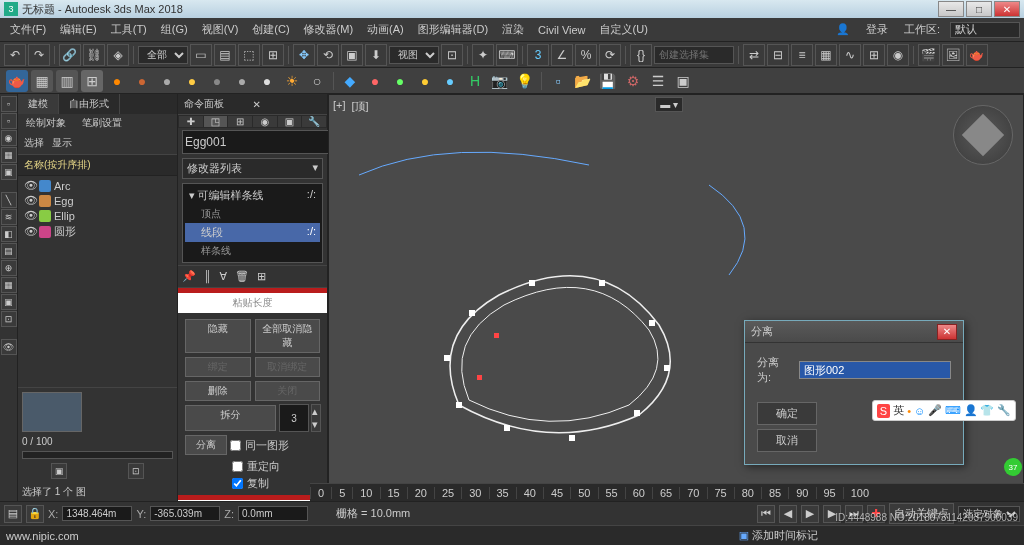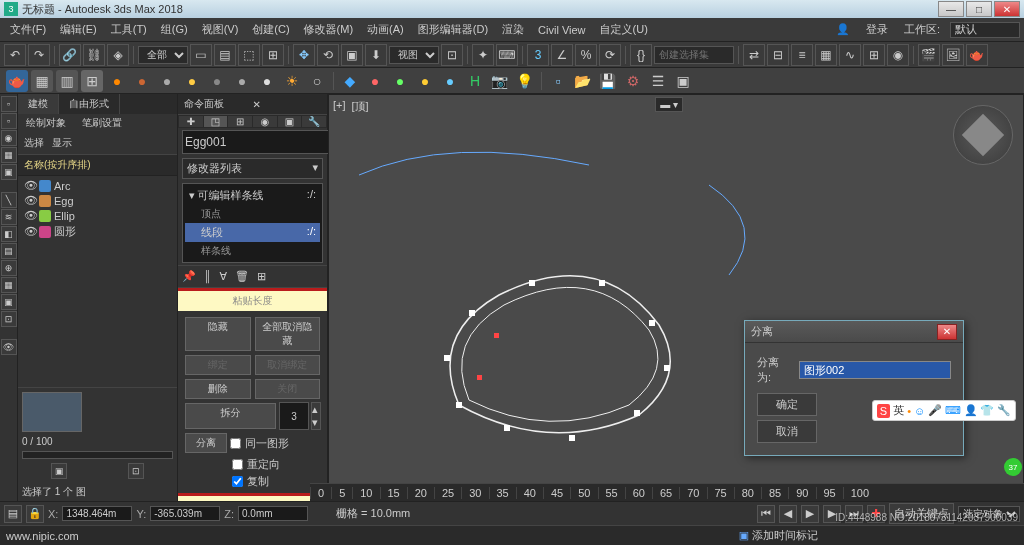--- a/index.html
+++ b/index.html
@@ -48,41 +48,41 @@
 .cmdrow input{flex:1;background:#1a1a1a;border:1px solid #555;height:24px;color:#ccc;padding:0 2px;font-size:12px}
 .cmdrow .sw{width:14px;height:14px;background:#fff;border:1px solid #555}
 .cmdsel{margin:2px 4px;background:#2a2a2a;border:1px solid #555;padding:2px 4px;font-size:10px;display:flex;justify-content:space-between}
 .modlist{margin:2px 4px;background:#1a1a1a;border:1px solid #555;padding:2px}
 .moditem{padding:2px 4px;font-size:10px;display:flex;justify-content:space-between}
 .moditem.hdr{color:#ccc}
 .moditem.sub{padding-left:16px;color:#999}
 .moditem.sel{background:#4868a8;color:#fff}
 .modtools{display:flex;padding:4px;gap:8px;border-top:1px solid #444;border-bottom:1px solid #444}
 .modtools span{font-size:11px}
-.rollhdr{background:#fef9c3;padding:3px 8px;font-size:10px;text-align:center;color:#888;border-top:3px solid #b91c1c}
+.rollhdr{background:#ffffff;padding:3px 8px;font-size:10px;text-align:center;color:#888;border-top:5px solid #b91c1c}
 .rollbody{padding:3px 6px}
 .rollbtn{background:#4a4a4a;border:1px solid #666;padding:2px 4px;font-size:10px;text-align:center;margin:1px}
 .rollrow{display:flex;gap:2px;margin:2px 0}
 .rollrow .rollbtn{flex:1}
 .rollrow input{width:30px;background:#1a1a1a;border:1px solid #555;color:#ccc;font-size:10px;text-align:center}
 .rollrow .spin{width:10px;background:#3a3a3a;border:1px solid #555;font-size:6px;display:flex;flex-direction:column}
 .chk{display:flex;align-items:center;gap:4px;font-size:10px;padding:1px 0}
 .chk input{width:11px;height:11px}
 .viewport{flex:1;background:#4a4a4a;position:relative;border:1px solid #222}
 .vplabel{position:absolute;top:4px;left:4px;color:#888;font-size:10px;display:flex;gap:6px}
 .vpselect{position:absolute;top:2px;right:340px;background:#2a2a2a;border:1px solid #555;padding:1px 4px;font-size:10px}
 .navcube{position:absolute;top:10px;right:10px;width:60px;height:60px;border:1px solid #666;border-radius:50%;background:radial-gradient(#5a5a5a,#3a3a3a);display:flex;align-items:center;justify-content:center}
 .navcube .cube{width:30px;height:30px;background:#888;transform:rotate(45deg)}
 svg.canvas{position:absolute;inset:0;width:100%;height:100%}
 .dialog{position:absolute;left:415px;top:225px;width:220px;background:#4a4a4a;border:1px solid #7ab;box-shadow:2px 2px 8px rgba(0,0,0,.5)}
 .dlgtitle{height:22px;background:linear-gradient(#5a5a5a,#4a4a4a);display:flex;align-items:center;padding:0 6px;border-bottom:1px solid #333}
 .dlgtitle span{flex:1;font-size:11px}
 .dlgtitle .dx{width:20px;height:16px;background:linear-gradient(#e88,#c33);color:#fff;display:flex;align-items:center;justify-content:center;font-size:10px;border:1px solid #822}
 .dlgbody{padding:12px}
-.dlgrow{display:flex;align-items:center;gap:8px;margin-bottom:8px}
+.dlgrow{display:flex;align-items:center;gap:8px;margin-bottom:17px}
 .dlgrow input{flex:1;background:#2858a8;border:1px solid #888;color:#fff;padding:2px 4px;font-size:11px}
 .dlgbtns{display:flex;flex-direction:column;gap:4px;align-items:flex-start}
 .dlgbtns button{width:60px;padding:3px;background:#3a3a3a;border:1px solid #666;color:#ccc;font-size:11px}
 .statusbar{position:absolute;bottom:20px;left:0;right:0;height:24px;background:#333;border-top:1px solid #222;display:flex;align-items:center;padding:0 4px;gap:4px;font-size:10px}
 .statusbar input{background:#1a1a1a;border:1px solid #555;color:#ccc;padding:1px 3px;width:70px;font-size:10px}
 .statusbar .lbl{color:#aaa}
 .statusbar select{background:#2a2a2a;border:1px solid #555;color:#ccc;font-size:10px;height:16px}
 .statusbar .sbtn{width:18px;height:18px;background:#3a3a3a;border:1px solid #555;display:flex;align-items:center;justify-content:center}
 .timeline{position:absolute;bottom:44px;left:310px;right:0;height:18px;background:#2a2a2a;border-top:1px solid #444;display:flex;align-items:center;font-size:9px;color:#888;overflow:hidden}
 .timeline span{padding:0 7px;border-left:1px solid #444}

